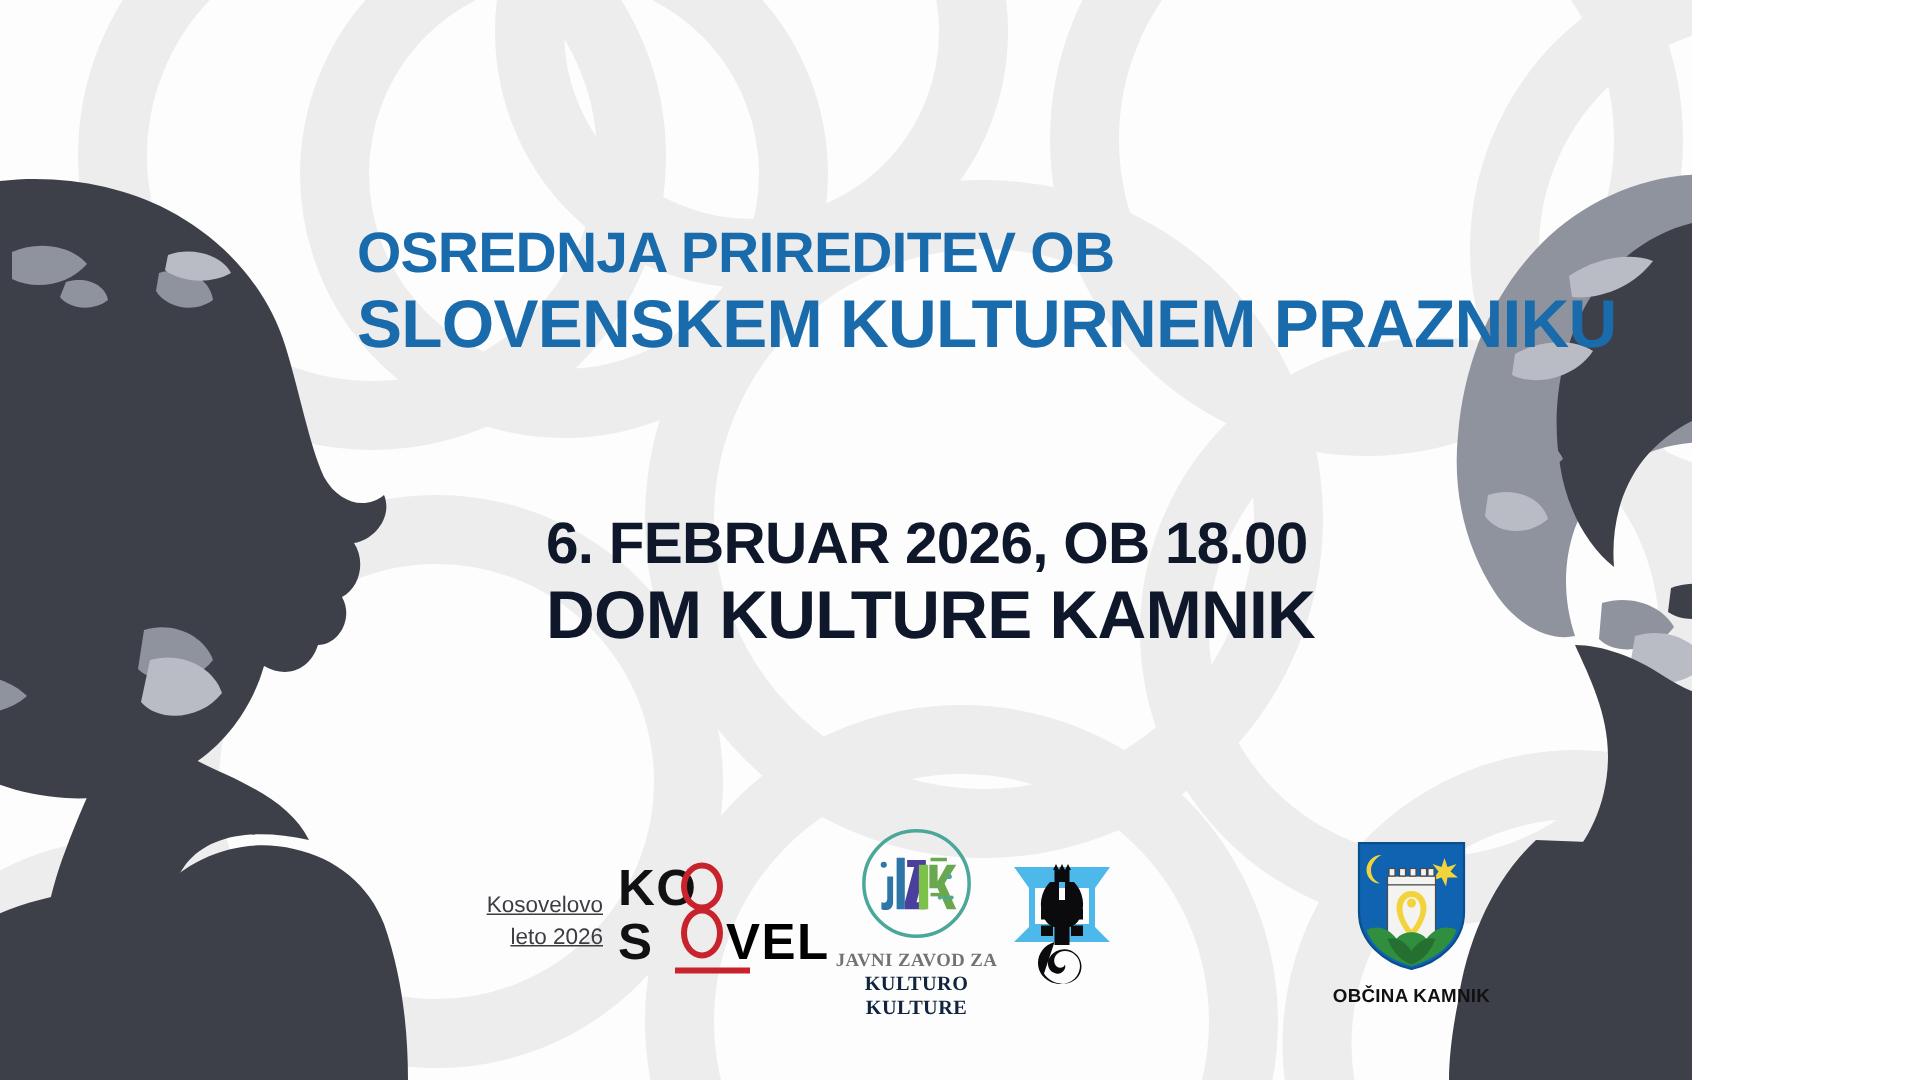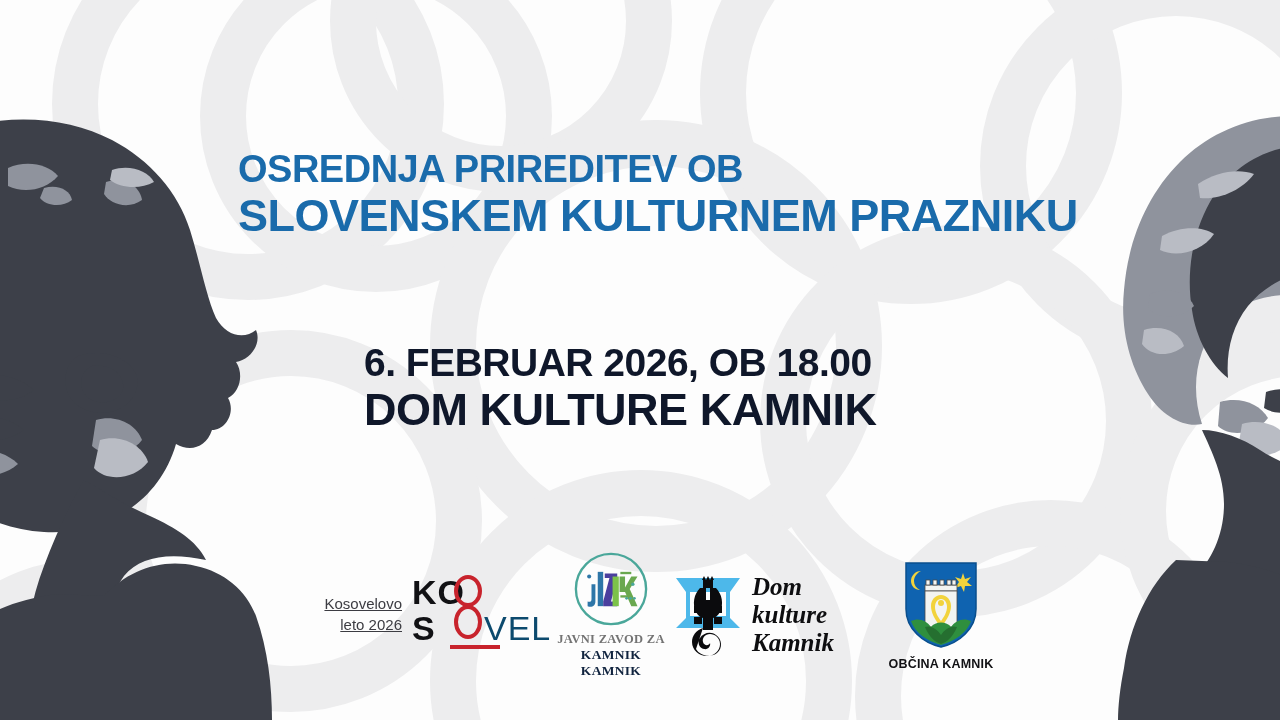--- a/index.html
+++ b/index.html
@@ -3,21 +3,21 @@
 <meta charset="utf-8">
 <style>
   html,body{margin:0;padding:0;}
   body{
     width:1280px;height:720px;overflow:hidden;
     background:#ffffff;
     font-family:"Liberation Sans", sans-serif;
     position:relative;
   }
   #poster{
-    position:absolute;inset:0;width:1280px;height:720px;
+    position:absolute;inset:0;width:1128px;height:720px;
     background:#fdfdfd;overflow:hidden;
   }
 
   
   .bg-layer{position:absolute;inset:0;overflow:hidden;pointer-events:none;}
   .ring{
     position:absolute;border-radius:50%;
     border:46px solid #ededee;
     background:transparent;
   }
@@ -77,22 +77,22 @@
   .kosovel{position:relative;width:140px;height:92px;margin-left:8px;}
   .kosovel .ko{
     position:absolute;left:2px;top:4px;font-size:34px;font-weight:bold;
     color:#111114;letter-spacing:1px;
   }
   .kosovel .s{
     position:absolute;left:2px;top:40px;font-size:34px;font-weight:bold;
     color:#111114;
   }
   .kosovel .vel{
-    position:absolute;left:74px;top:40px;font-size:34px;font-weight:normal;
-    color:#0c4a6e;letter-spacing:1px;
+    position:absolute;left:74px;top:40px;font-size:34px;font-weight:bold;
+    color:#000000;letter-spacing:1px;
   }
   .kosovel .c-top{
     position:absolute;left:44px;top:6px;width:28px;height:32px;
     border:4px solid #c8232c;border-radius:50%;box-sizing:border-box;
   }
   .kosovel .c-bot{
     position:absolute;left:44px;top:36px;width:28px;height:34px;
     border:4px solid #c8232c;border-radius:50%;box-sizing:border-box;
   }
   .kosovel .rule{
@@ -231,21 +231,21 @@
           <path fill="#7cc24a" d="M52,34 L60,34 L60,72 L52,72 Z"></path>
           <path fill="#6aa84f" d="M61,34 L68,34 L68,48 L76,34 L84,34 L74,50 L84,72 L76,72 L68,54 L61,54 Z"></path>
           <rect x="62" y="28" width="14" height="3" fill="#6aa84f"></rect>
           <rect x="62" y="58" width="14" height="3" fill="#6aa84f"></rect>
           <circle cx="78" cy="44" r="2.2" fill="#4aa79a"></circle>
           <circle cx="70" cy="62" r="1.8" fill="#4aa79a"></circle>
           <circle cx="75" cy="62" r="1.8" fill="#4aa79a"></circle>
           <circle cx="80" cy="62" r="1.8" fill="#4aa79a"></circle>
         </svg>
         <div class="cap1">JAVNI ZAVOD ZA</div>
-        <div class="cap2">KAMNIK KAMNIK</div>
+        <div class="cap2">KULTURO KULTURE</div>
       </div>
     </div>
 
     <div class="logo-block">
       <div class="dom">
         <svg width="72" height="86" viewBox="0 0 72 86">
           <path fill="#4db8ea" d="M4,6 L68,6 L58,20 L58,46 L68,56 L4,56 L14,46 L14,20 Z"></path>
           <path fill="#fdfdfd" d="M18,20 L54,20 L54,44 L18,44 Z"></path>
           <rect x="31" y="8" width="10" height="8" fill="#0b0b0d"></rect>
           <path fill="#0b0b0d" d="M30,8 L32,4 L34,8 L36,4 L38,8 L40,4 L42,8 Z"></path>
@@ -255,25 +255,20 @@
           <path fill="#0b0b0d" d="M29,32 L31,32 L31,44 L29,44 Z"></path>
           <rect x="22" y="34" width="8" height="7" fill="#0b0b0d"></rect>
           <rect x="42" y="34" width="8" height="7" fill="#0b0b0d"></rect>
           <rect x="22" y="45" width="8" height="7" fill="#0b0b0d"></rect>
           <rect x="42" y="45" width="8" height="7" fill="#0b0b0d"></rect>
           <path fill="#0b0b0d" d="M31,56 C24,58 20,64 20,70 C20,78 27,84 35,84
             C43,84 48,78 48,72 C48,66 43,62 38,62 C33,62 30,66 31,70
             C32,74 37,74 38,71 C39,74 36,78 32,77 C27,76 25,70 28,66
             C31,61 39,59 44,63 C50,67 51,76 45,81 C39,86 28,84 24,77 Z"></path>
         </svg>
-        <div class="words">
-          <div>Dom</div>
-          <div>kulture</div>
-          <div>Kamnik</div>
-        </div>
       </div>
     </div>
 
     <div class="logo-block">
       <div class="obcina">
         <svg width="80" height="92" viewBox="0 0 80 92">
           <path fill="#0f63b0" stroke="#0a4f8d" stroke-width="1.5" d="M5,4 L75,4 L75,50 C75,70 58,84 40,88 C22,84 5,70 5,50 Z"></path>
           <path fill="#f2d33c" d="M20,12 C14,12 10,17 10,22 C10,27 14,31 19,31
             C15,29 13,26 13,22 C13,18 16,14 20,12 Z"></path>
           <path fill="#f2d33c" d="M62,14 L64,20 L70,18 L66,23 L71,27 L64,27 L63,33

